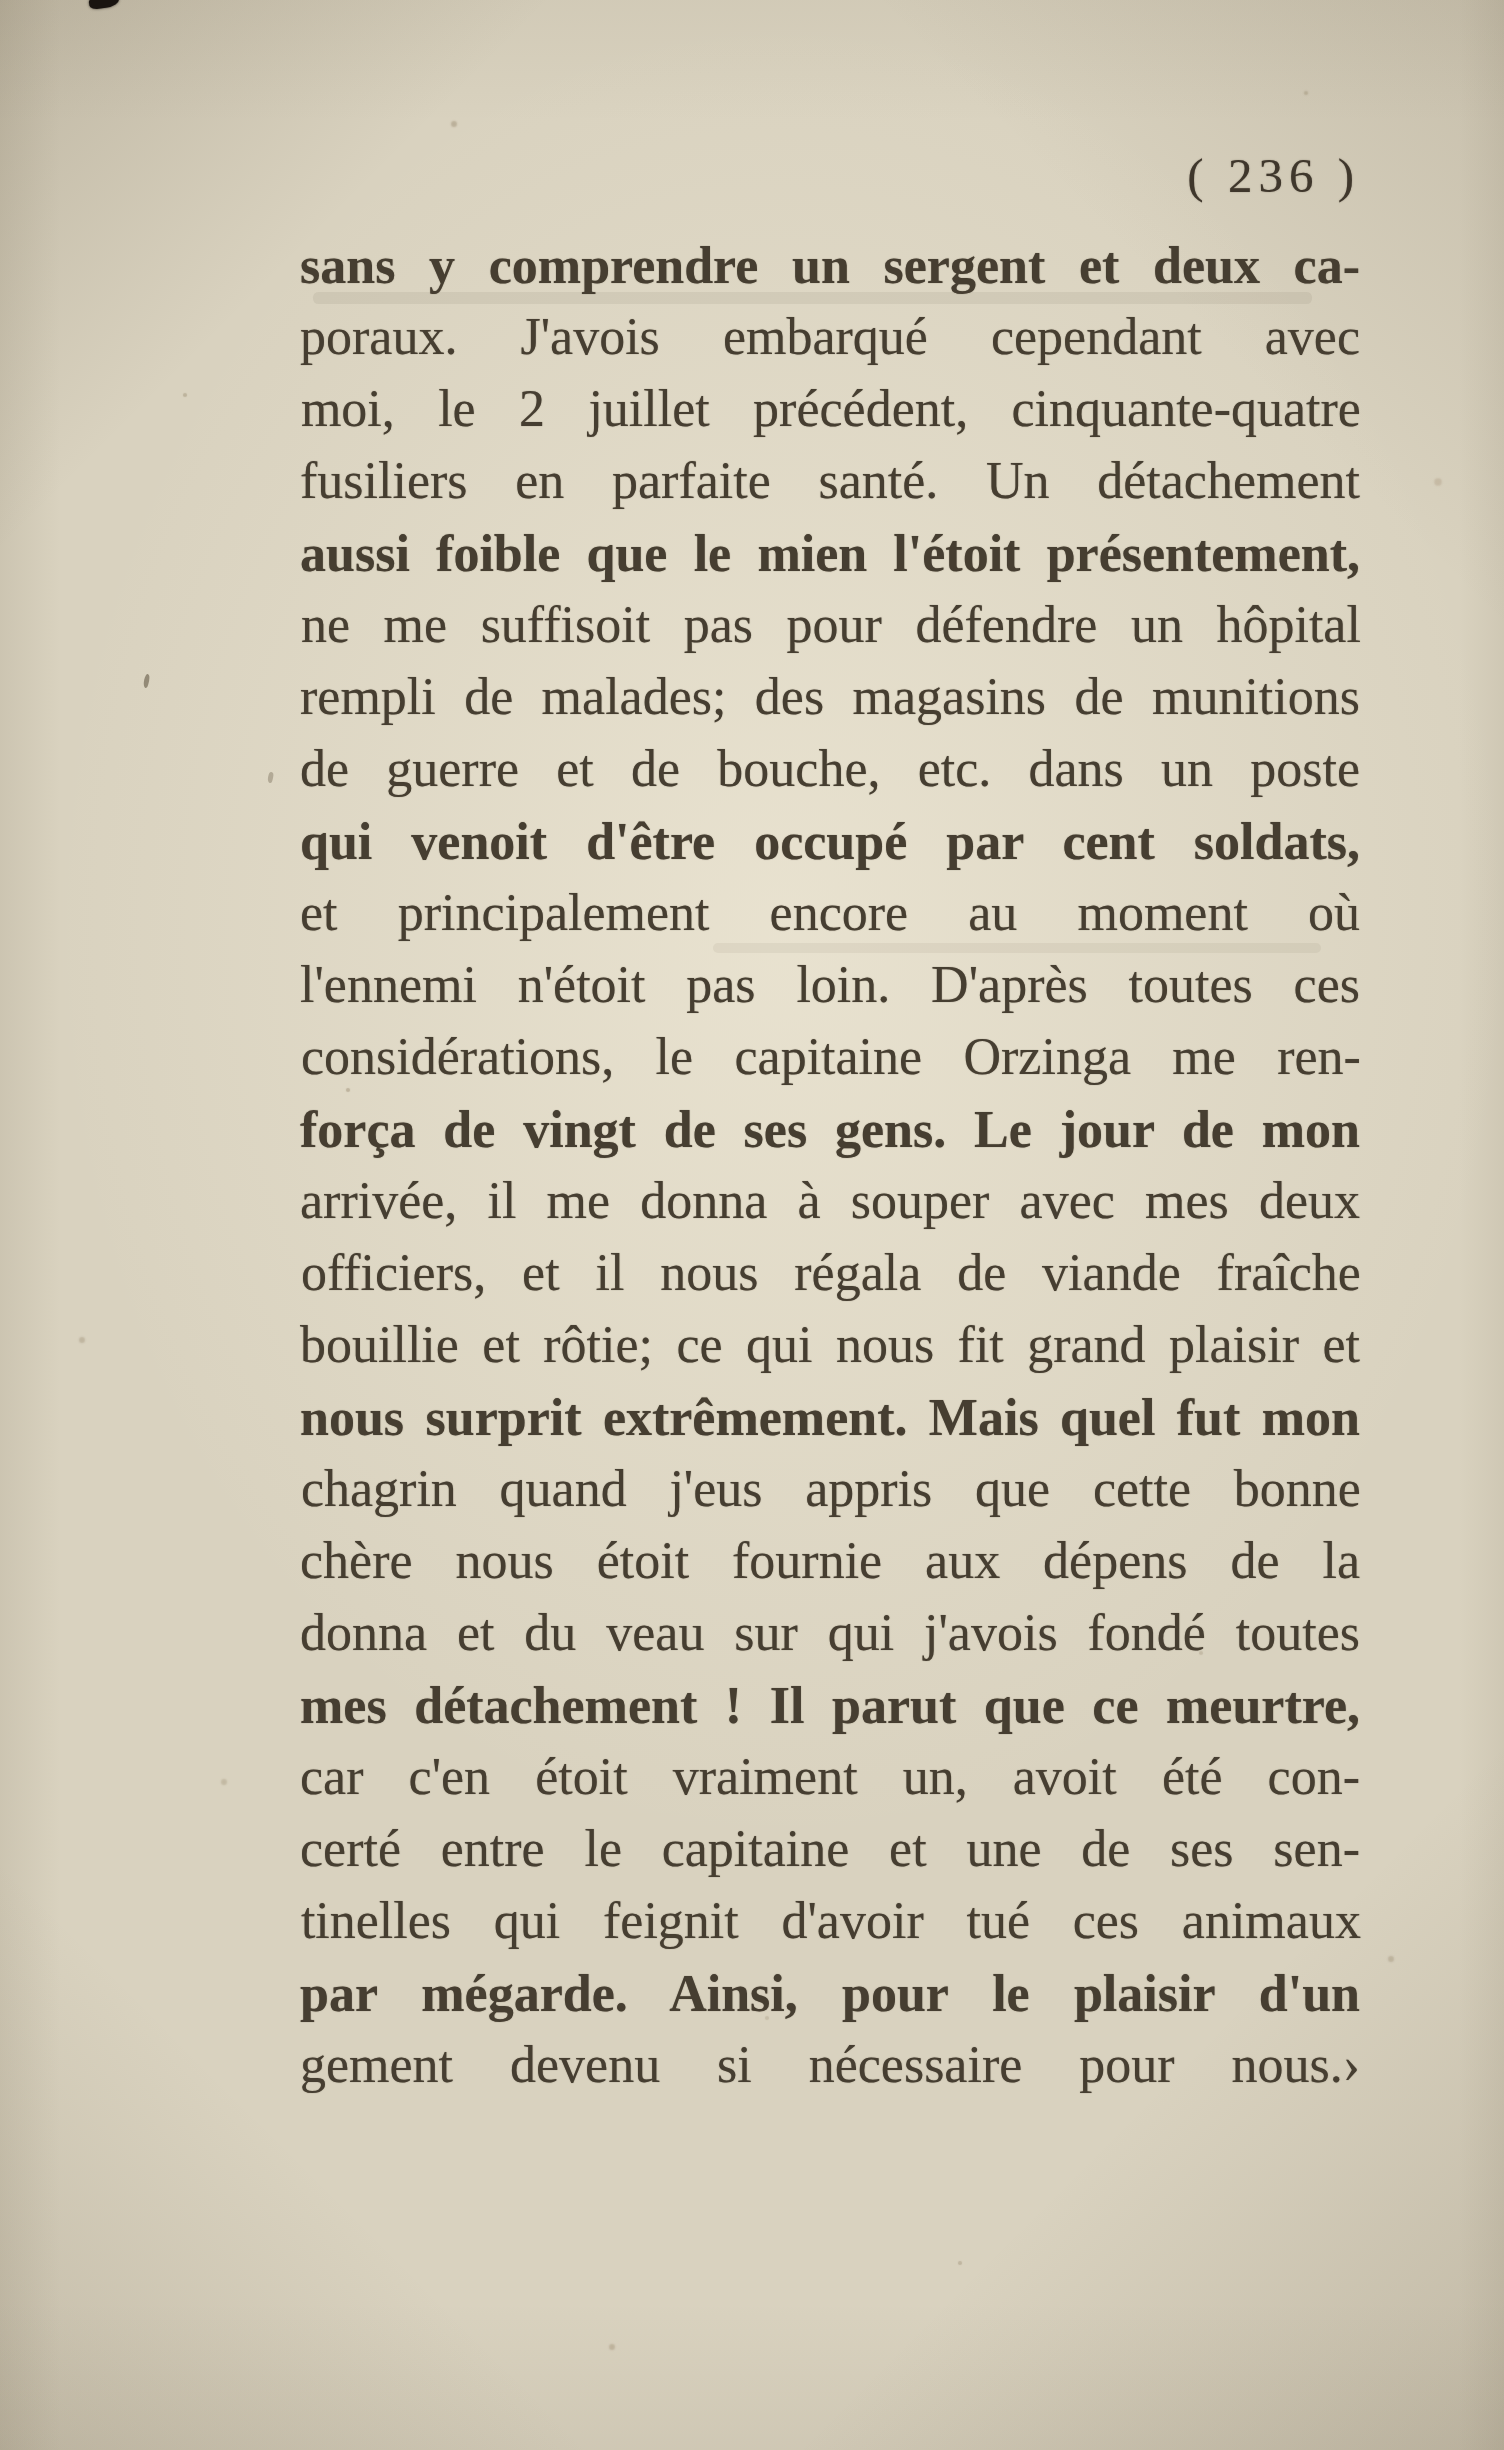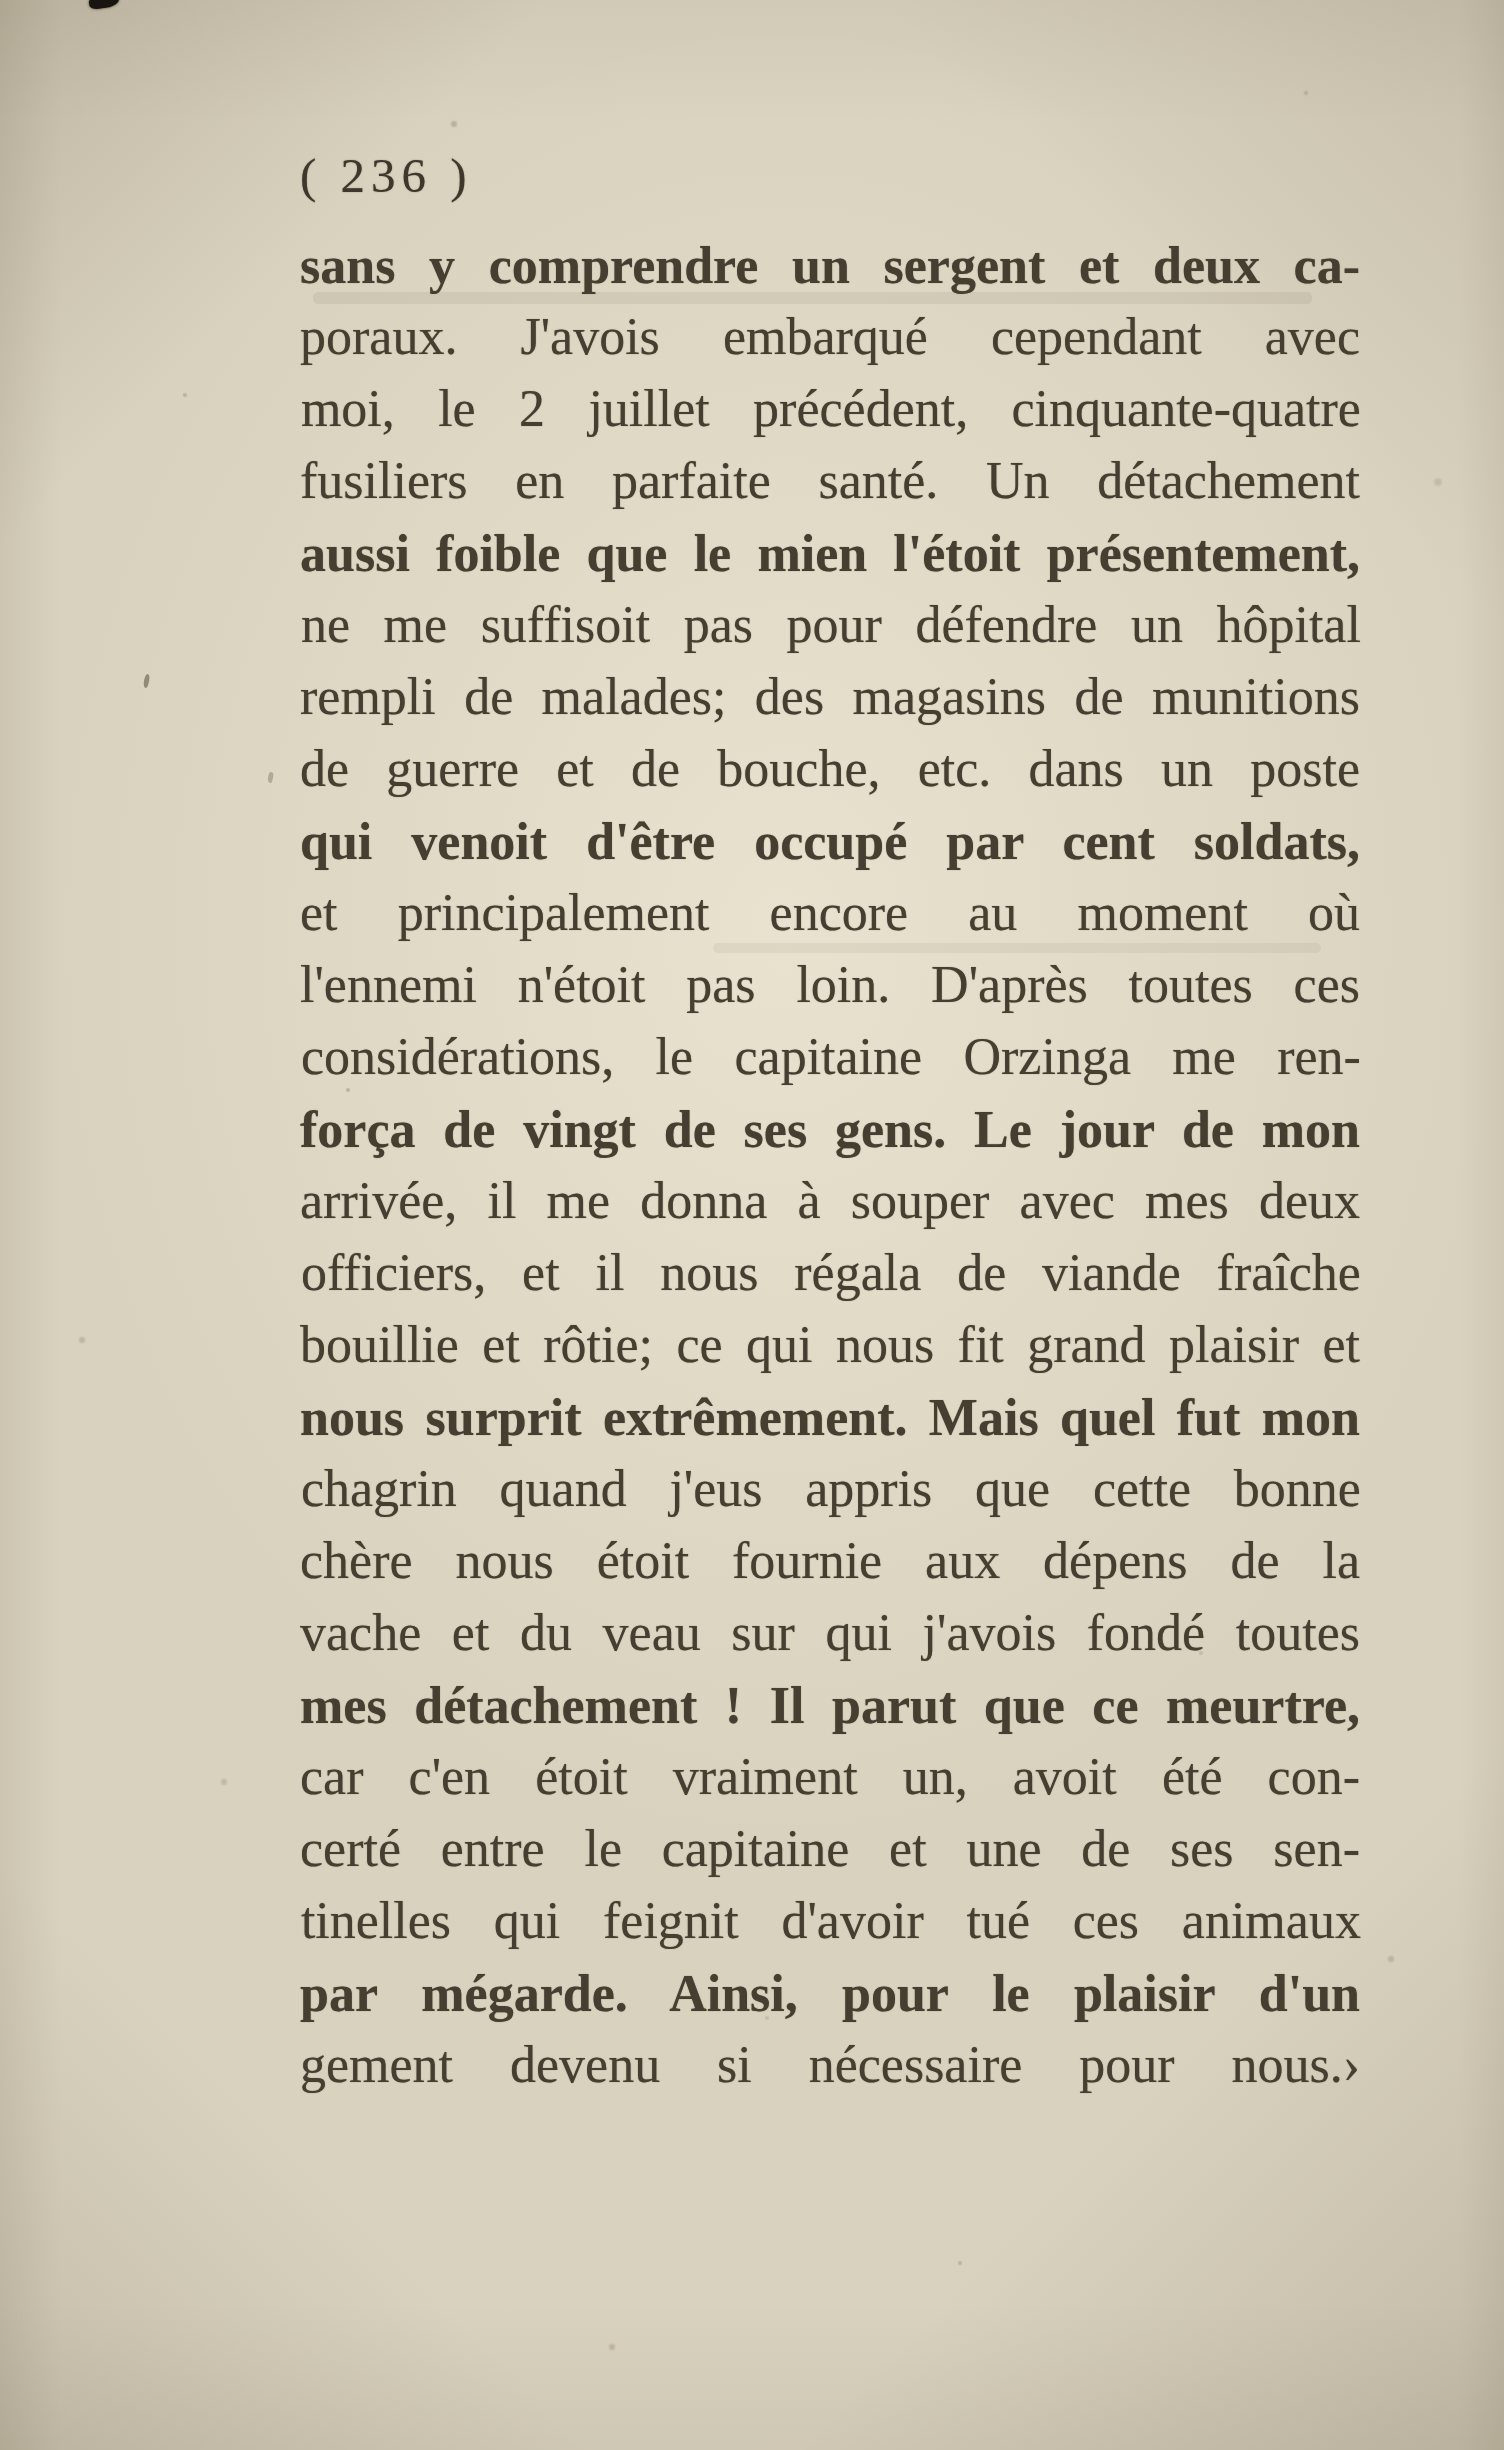--- a/index.html
+++ b/index.html
@@ -28,21 +28,21 @@
       linear-gradient(to right, rgba(90,78,55,0.10), rgba(90,78,55,0) 4%),
       linear-gradient(to left,  rgba(90,78,55,0.08), rgba(90,78,55,0) 3%),
       linear-gradient(to bottom, rgba(90,78,55,0.06), rgba(90,78,55,0) 5%),
       linear-gradient(to top,    rgba(90,78,55,0.08), rgba(90,78,55,0) 6%);
   }
   .page-number {
     position: absolute;
     top: 149px;
     left: 300px;
     width: 1060px;
-    text-align: left;
+    text-align: right;
     font-size: 49px;
     line-height: 54px;
     letter-spacing: 6px;
     color: var(--page_number_ink, #3f372c);
     text-shadow: 0 0 1.3px rgba(60,50,38,0.55);
   }
   .text-block {
     position: absolute;
     top: 229px;
     left: 300px;
@@ -137,21 +137,21 @@
   <div class="text-line">et principalement encore au moment où</div>
   <div class="text-line">l'ennemi n'étoit pas loin. D'après toutes ces</div>
   <div class="text-line">considérations, le capitaine Orzinga me ren-</div>
   <div class="text-line">força de vingt de ses gens. Le jour de mon</div>
   <div class="text-line">arrivée, il me donna à souper avec mes deux</div>
   <div class="text-line">officiers, et il nous régala de viande fraîche</div>
   <div class="text-line">bouillie et rôtie; ce qui nous fit grand plaisir et</div>
   <div class="text-line">nous surprit extrêmement. Mais quel fut mon</div>
   <div class="text-line">chagrin quand j'eus appris que cette bonne</div>
   <div class="text-line">chère nous étoit fournie aux dépens de la</div>
-  <div class="text-line">vache et du veau sur qui j'avois fondé toutes</div>
+  <div class="text-line">donna et du veau sur qui j'avois fondé toutes</div>
   <div class="text-line">mes détachement ! Il parut que ce meurtre,</div>
   <div class="text-line">car c'en étoit vraiment un, avoit été con-</div>
   <div class="text-line">certé entre le capitaine et une de ses sen-</div>
   <div class="text-line">tinelles qui feignit d'avoir tué ces animaux</div>
   <div class="text-line">par mégarde. Ainsi, pour le plaisir d'un</div>
   <div class="text-line">gement devenu si nécessaire pour nous.›</div>
 </div>
 
 
 </body></html>

